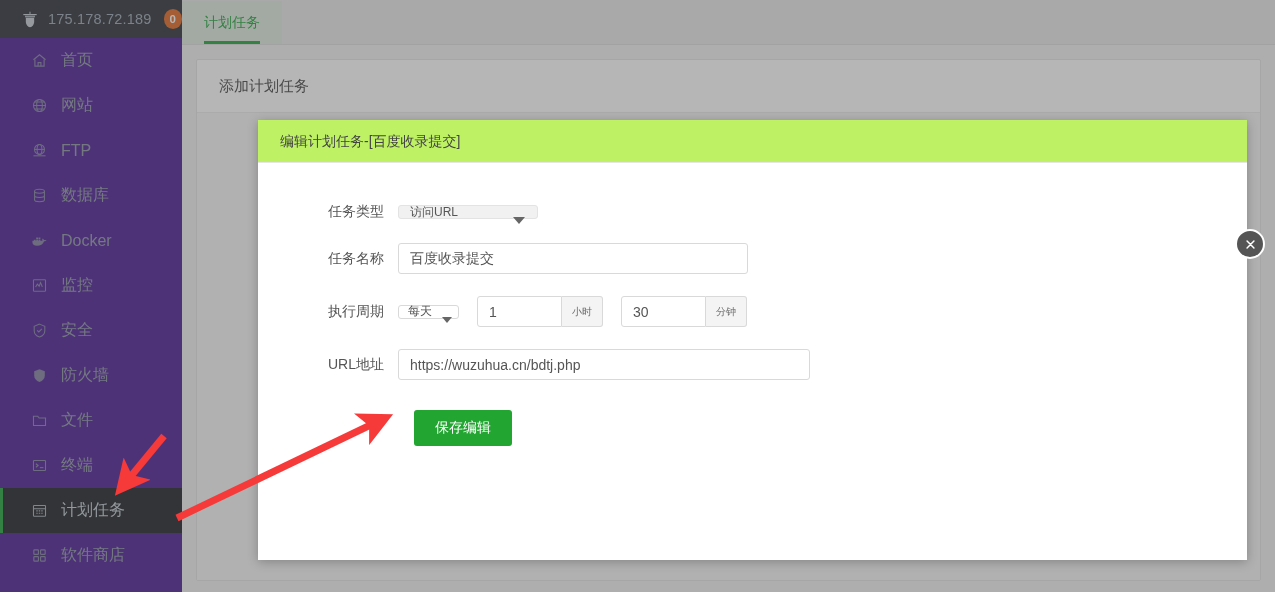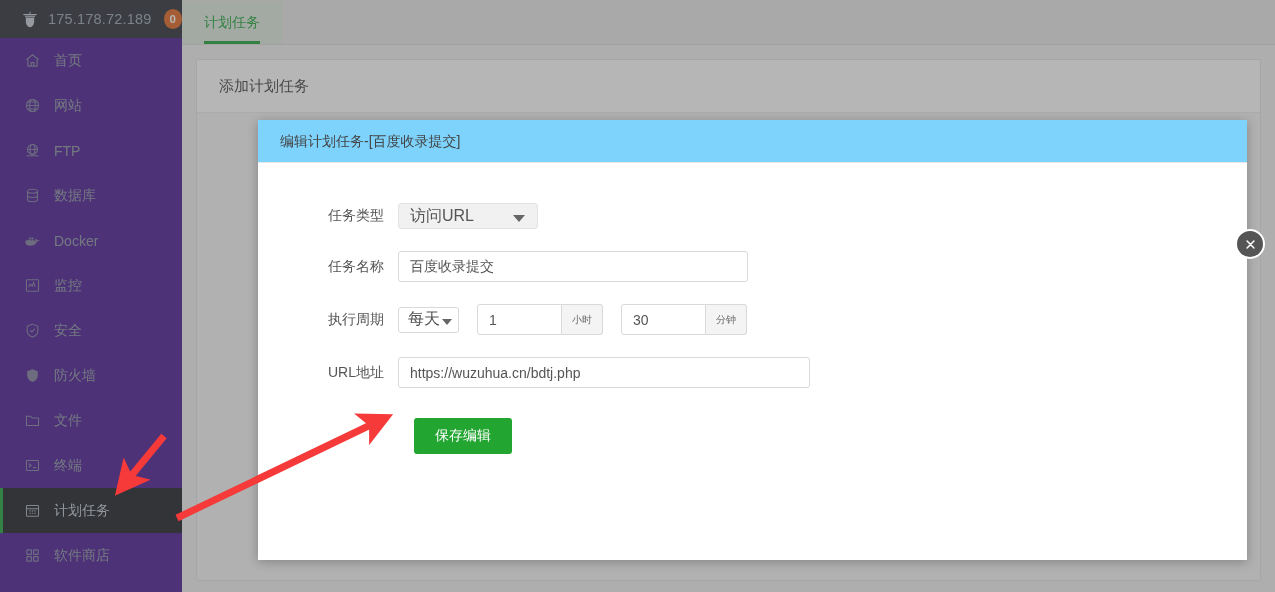--- a/index.html
+++ b/index.html
@@ -21,22 +21,22 @@
   }
   .logo-shield{width:20px;height:20px;position:relative;flex:none;}
   #sidebar-ip{color:#9aa5b1;font-size:14.5px;letter-spacing:.2px;}
   #sidebar-badge{
     width:20px;height:20px;border-radius:50%;background:#e0661f;color:#fff;
     font-size:11.5px;display:flex;align-items:center;justify-content:center;
     font-weight:bold;margin-left:4px;
   }
   .nav-item{
     height:45px;display:flex;align-items:center;gap:13px;
-    padding-left:24px;box-sizing:border-box;position:relative;
-    color:#8d97a3;font-size:14px;cursor:pointer;
+    padding-left:31px;box-sizing:border-box;position:relative;
+    color:#8d97a3;font-size:16px;cursor:pointer;
   }
   .nav-item .nav-icon{width:17px;height:17px;flex:none;display:block;opacity:.82;}
   .nav-item.active{background:#1d2025;color:#c3cbd4;}
   .nav-item.active::before{
     content:"";position:absolute;left:0;top:0;bottom:0;width:3px;background:#20a53a;
   }
   
   #page{
     position:absolute;left:182px;top:0;right:0;bottom:0;
     background:#f2f2f2;z-index:1;
@@ -66,39 +66,39 @@
     position:absolute;left:0;top:0;width:1275px;height:592px;
     background:rgba(80,80,80,.42);z-index:10;
   }
   
   #modal{
     position:absolute;left:258px;top:120px;width:989px;height:440px;
     background:#fff;z-index:20;box-shadow:0 2px 10px rgba(0,0,0,.25);
   }
   #modal-title{
     height:43px;line-height:43px;padding-left:22px;box-sizing:border-box;
-    background:#7dd3fc;border-bottom:1px solid #e6e6e6;
+    background:#bef264;border-bottom:1px solid #e6e6e6;
     font-size:14px;color:#444;
   }
   #modal-close{
     position:absolute;left:977px;top:109px;width:26px;height:26px;border-radius:50%;
     background:#555;border:2px solid #fff;z-index:30;cursor:pointer;
     display:flex;align-items:center;justify-content:center;
   }
   #modal-body{padding:40px 0 0 12px;}
   .form-row{display:flex;align-items:center;margin-bottom:22px;}
   .form-label{
     width:128px;text-align:right;padding-right:14px;box-sizing:border-box;
     font-size:14px;color:#555;flex:none;
   }
   .offset{margin-left:144px;}
   
   .sel{
-    position:relative;height:26px;box-sizing:border-box;border-radius:3px;
-    display:flex;align-items:center;font-size:16px;color:#555;cursor:pointer;
+    position:relative;height:14px;box-sizing:border-box;border-radius:3px;
+    display:flex;align-items:center;font-size:12px;color:#555;cursor:pointer;
   }
   .sel.grey{width:140px;background:#f1f1f1;border:1px solid #e3e3e3;padding-left:11px;}
   .sel.white{width:61px;background:#fff;border:1px solid #d9d9d9;padding-left:9px;}
   .caret{
     width:0;height:0;border-left:6px solid transparent;border-right:6px solid transparent;
     border-top:7px solid #666;position:absolute;top:11px;
   }
   .sel.grey .caret{right:12px;}
   .sel.white .caret{right:6px;border-left-width:5px;border-right-width:5px;border-top-width:6px;}
   

